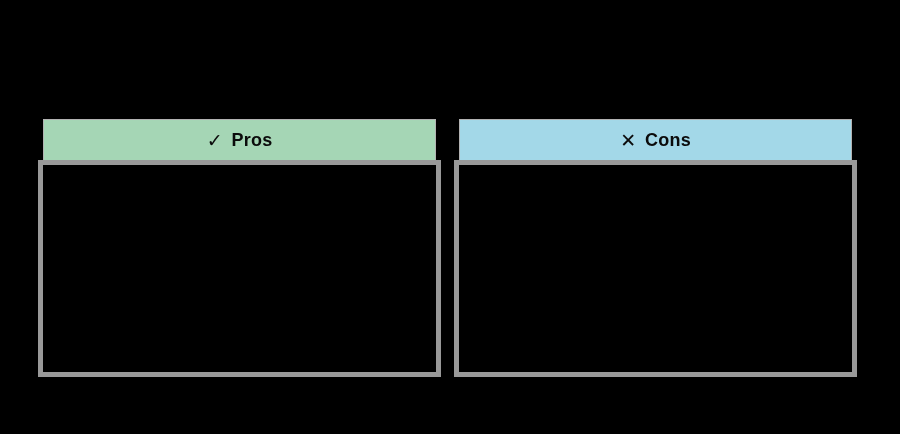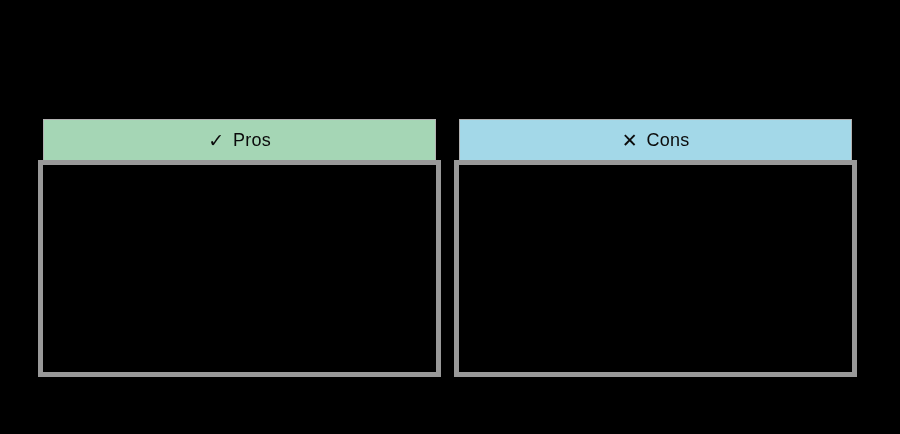--- a/index.html
+++ b/index.html
@@ -34,21 +34,21 @@
     gap: 9px;
     font-size: 18px;
     color: #0b0b0b;
   }
   .header-icon {
     font-weight: 400;
     font-size: 19px;
     line-height: 1;
   }
   .header-label {
-    font-weight: 400;
+    font-weight: 700;
     letter-spacing: 0.2px;
   }
   .column-body {
     border: 5px solid #999999;
     height: 207px;
     background: transparent;
   }
 </style>
 </head>
 <body style="background: rgb(0, 0, 0);">

